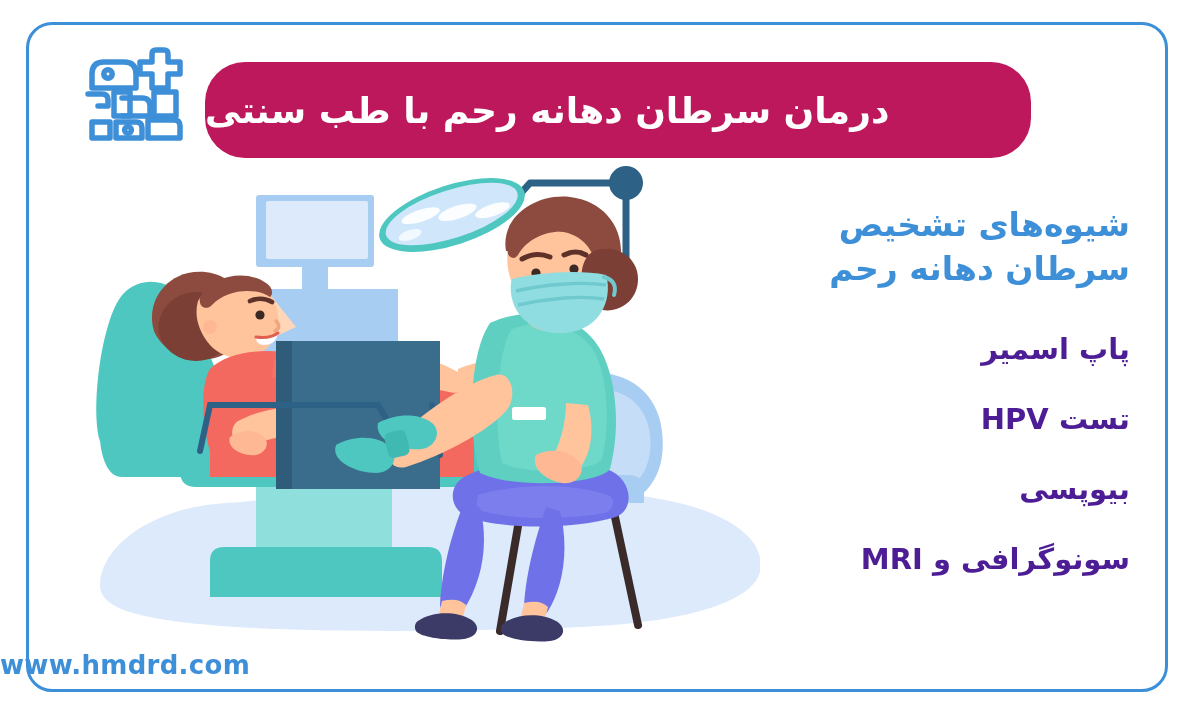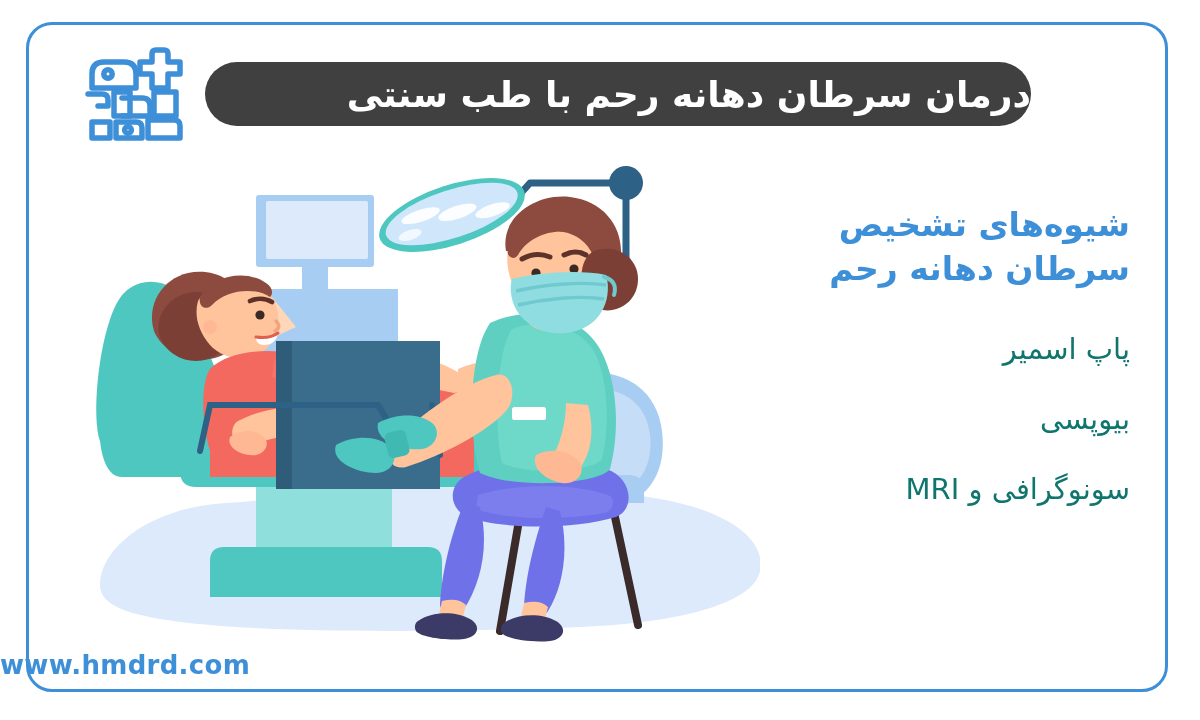--- a/index.html
+++ b/index.html
@@ -37,26 +37,26 @@
     width: 112px;
     height: 112px;
   }
 
   
   #banner {
     position: absolute;
     left: 205px;
     top: 62px;
     width: 826px;
-    height: 64px;
-    background: #404040;
+    height: 96px;
+    background: #be185d;
     border-radius: 40px;
     display: flex;
     align-items: center;
-    justify-content: flex-start;
+    justify-content: flex-end;
   }
   #banner-text {
     color: #ffffff;
     font-size: 36px;
     font-weight: bold;
     direction: rtl;
     letter-spacing: -0.5px;
     white-space: nowrap;
   }
 
@@ -71,23 +71,23 @@
   }
   #info-heading {
     color: #3d8fd8;
     font-size: 33px;
     font-weight: bold;
     line-height: 1.32;
     margin: 13px 0 44px 0;
     white-space: pre-line;
   }
   .info-item {
-    color: #0f766e;
+    color: #4c1d95;
     font-size: 29px;
-    font-weight: normal;
+    font-weight: bold;
     margin-bottom: 38px;
     line-height: 1.1;
     white-space: nowrap;
   }
   .info-item:last-child { margin-bottom: 12px; }
 
   
   #footer-url {
     position: absolute;
     left: 0;
@@ -336,19 +336,20 @@
       </g>
 
     </svg>
   </div>
 
   <div id="info">
     <h2 id="info-heading">شیوه‌های تشخیص
 سرطان دهانه رحم</h2>
 
     <div class="info-item">پاپ اسمیر</div>
+    <div class="info-item">تست HPV</div>
     <div class="info-item">بیوپسی</div>
     <div class="info-item">سونوگرافی و MRI</div>
   </div>
 
   <div id="footer-url">www.hmdrd.com</div>
 
 </div>
 
 </body></html>

